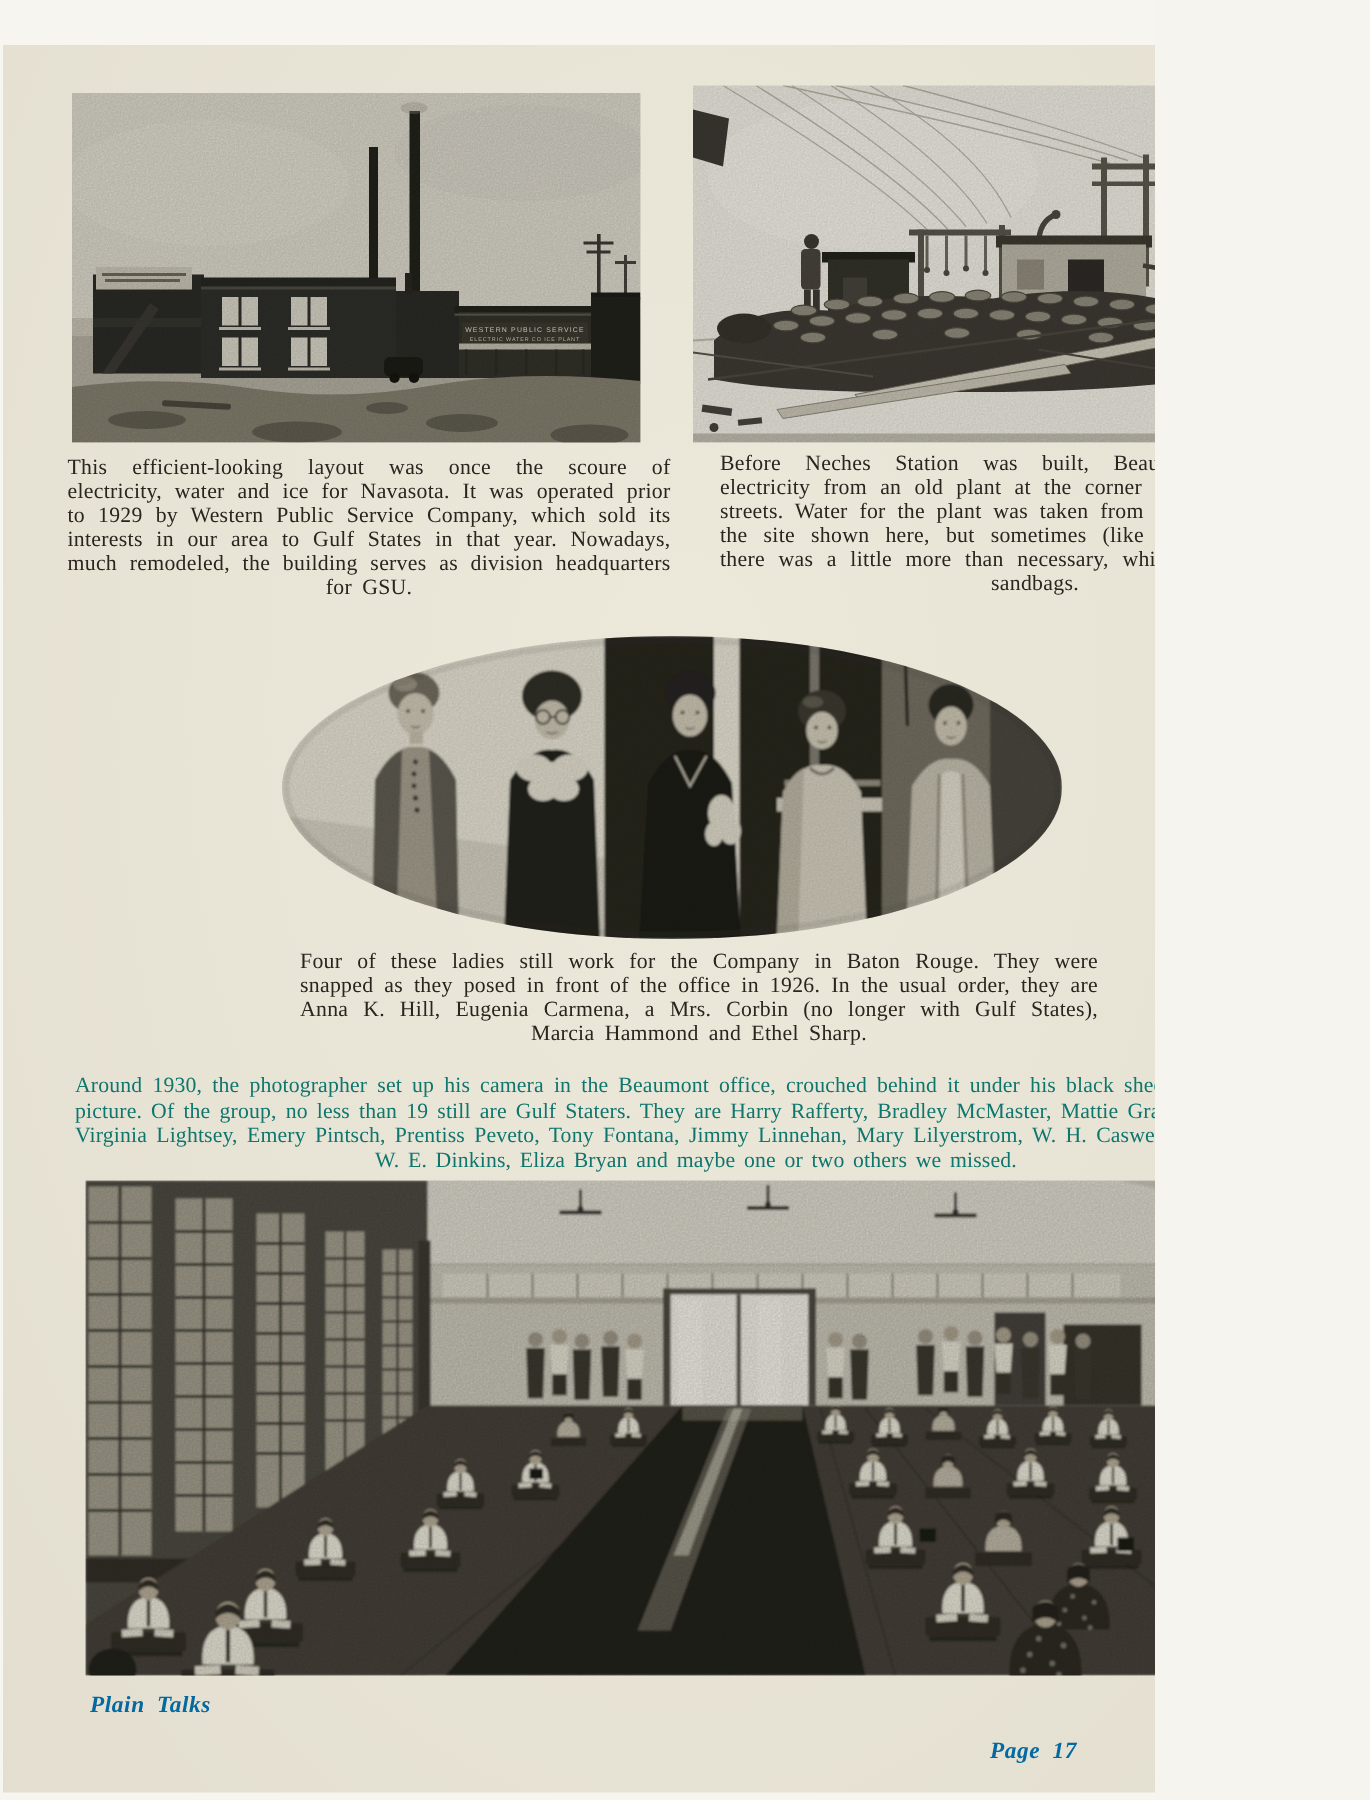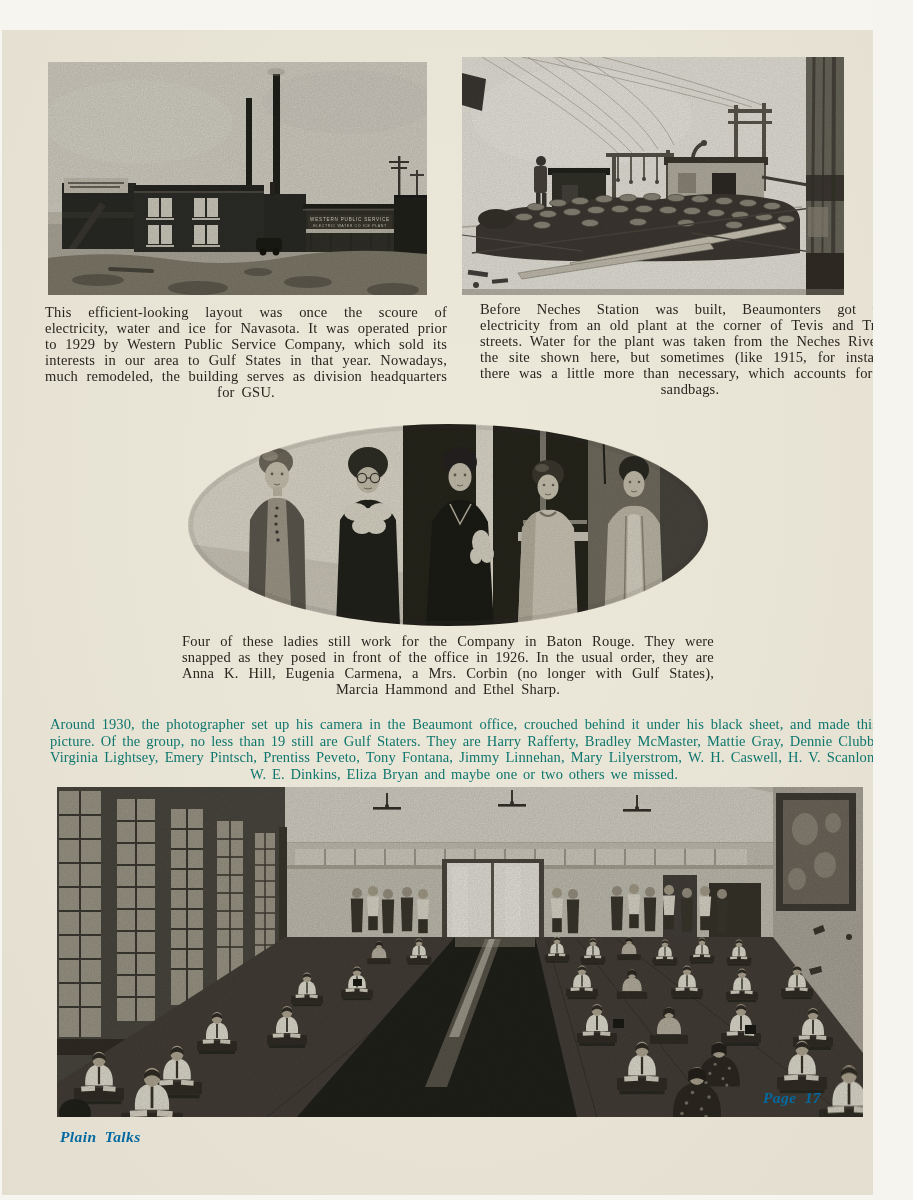--- a/index.html
+++ b/index.html
@@ -1,39 +1,39 @@
 <!DOCTYPE html>
 <html><head>
 <meta charset="utf-8">
 <title>Plain Talks – Page 17</title>
 <style>
   html,body{margin:0;padding:0;background:#f6f4ee;}
-  .canvas{position:relative;width:873px;height:1200px;background:#f7f5ef;overflow:hidden;
+  .canvas{position:relative;width:770px;height:1200px;background:#f7f5ef;overflow:hidden;
           font-family:"Liberation Serif","DejaVu Serif",serif;color:#2b2721;}
   .page-bg{position:absolute;left:2px;top:30px;width:906px;height:1165px;
            background:radial-gradient(ellipse at 50% 38%, #ece8da 0%, #e8e4d5 55%, #e3decf 100%);}
   figure{margin:0;padding:0;position:absolute;}
   figure svg{display:block;}
   .photo-navasota{left:48px;top:62px;width:379px;height:233px;}
   .photo-neches{left:462px;top:57px;width:382px;height:238px;}
   .photo-oval{left:188px;top:424px;width:520px;height:202px;border-radius:50%;overflow:hidden;
               box-shadow:0 0 0 1px rgba(120,112,95,.15) inset;}
   .photo-office{left:57px;top:787px;width:806px;height:330px;}
   .caption{position:absolute;margin:0;font-size:14.5px;line-height:16.1px;
            text-align:justify;text-align-last:center;letter-spacing:.2px;word-spacing:3px;color:#29251f;}
   .cap-navasota{left:45px;top:304px;width:402px;}
   .cap-neches{left:480px;top:301px;width:420px;}
-  .cap-ladies{left:182px;top:633px;width:532px;}
+  .cap-ladies{left:200px;top:633px;width:532px;}
   .body-par{position:absolute;left:50px;top:716px;width:828px;margin:0;font-size:14.5px;
             line-height:16.6px;text-align:justify;text-align-last:center;letter-spacing:.1px;
             word-spacing:2px;color:#0f766e;}
   .footer{position:absolute;font-weight:bold;font-style:italic;font-size:15.5px;
           letter-spacing:.4px;word-spacing:4px;color:#0369a1;text-align:right;}
   .footer-left{left:60px;top:1128px;}
-  .footer-right{right:52px;top:1089px;margin-left:24px;}
+  .footer-right{right:52px;top:1159px;margin-left:24px;}
 </style>
 </head>
 <body>
 
 <div class="canvas">
   <div class="page-bg"></div>
 
   <figure class="photo-navasota">
     <svg viewBox="0 0 379 233" width="379" height="233">
       <defs>

